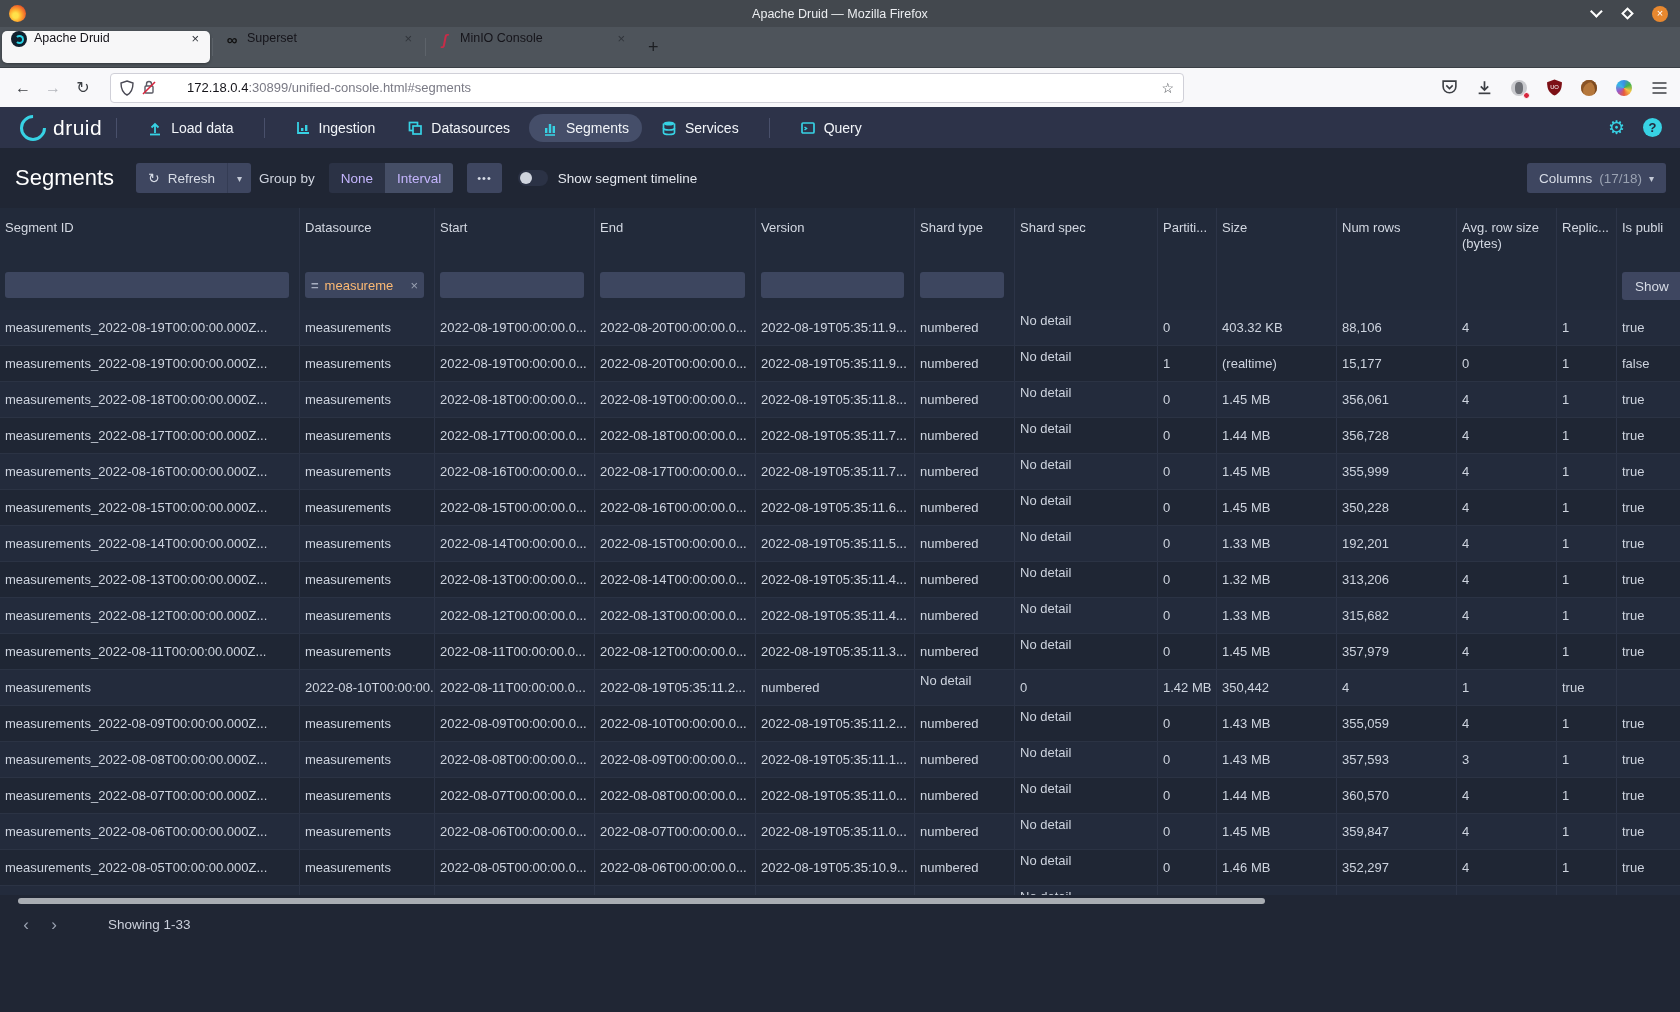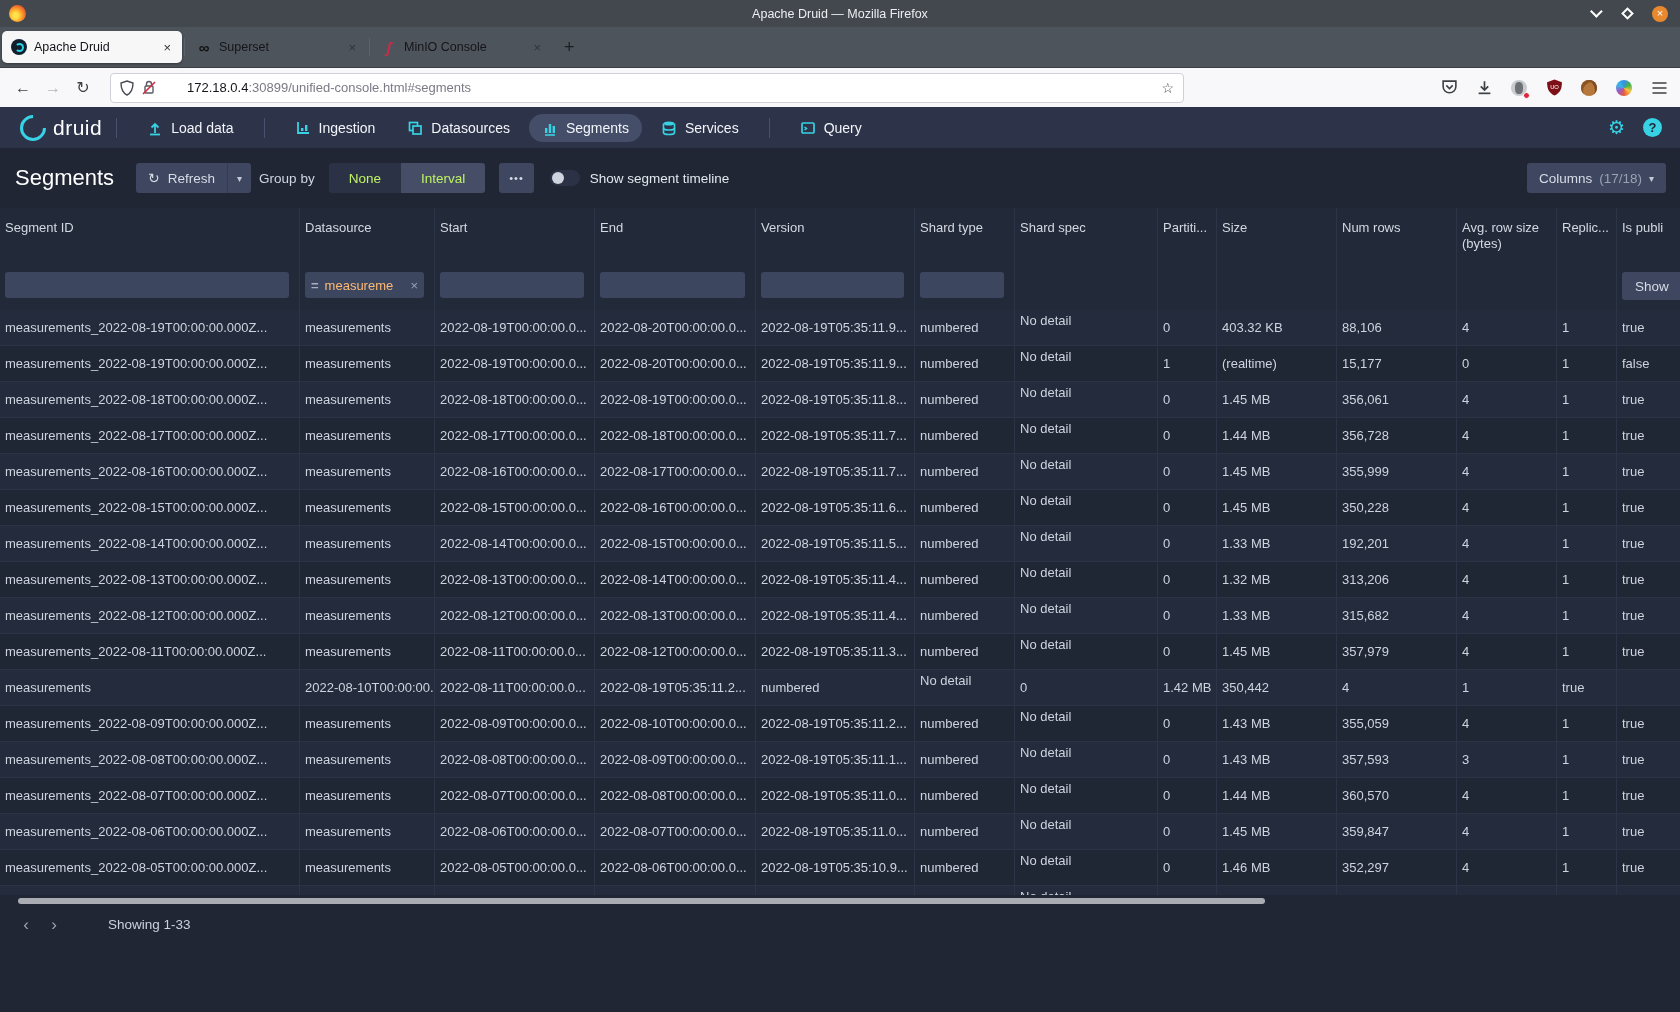--- a/index.html
+++ b/index.html
@@ -11,21 +11,21 @@
   .titlebar { height:27px; background:#43484e; display:flex; align-items:center; position:relative; flex:0 0 auto; }
   .ff-logo { width:17px; height:17px; border-radius:50%; margin-left:9px;
     background:radial-gradient(circle at 38% 62%, #ffe14a 0 18%, #ffab2e 40%, #f06c2c 65%, #c2351e 90%); }
   .win-title { position:absolute; left:0; right:0; text-align:center; color:#eceef1; font-size:12.5px; }
   .win-controls { margin-left:auto; display:flex; align-items:center; gap:20px; margin-right:12px; z-index:2; }
   .wc-min { width:9px; height:9px; border-left:2px solid #fff; border-bottom:2px solid #fff; transform:rotate(-45deg) translateY(-3px); }
   .wc-max { width:9px; height:9px; border:2px solid #fff; transform:rotate(45deg); }
   .wc-close { width:16px; height:16px; border-radius:50%; background:#e8882f; color:#fff; font-size:11px; line-height:15px; text-align:center; }
 
   .tabbar { height:40px; background:#4e545b; display:flex; align-items:center; padding-left:2px; flex:0 0 auto; }
-  .tab { width:180px; height:32px; display:flex; align-items:center; gap:7px; padding:0 9px; font-size:12.5px;
+  .tab { width:208px; height:32px; display:flex; align-items:flex-start; gap:7px; padding:0 9px; font-size:12.5px;
     color:#15141a; border-radius:5px; margin-right:2px; position:relative; }
   .tab.active { background:#f7f7f8; box-shadow:0 1px 3px rgba(0,0,0,.35); }
   .tab-label { flex:1; white-space:nowrap; overflow:hidden; }
   .tab-close { color:#30343a; font-size:13px; padding:0 2px; }
   .tab-sep { width:1px; height:18px; background:#5d636a; margin-right:2px; }
   .newtab { color:#1c1e22; font-size:18px; padding:0 10px; }
   .fav { width:16px; height:16px; border-radius:50%; flex:0 0 auto; display:flex; align-items:center; justify-content:center; }
   .fav-druid { background:#12202e; }
   .fav-druid i { display:block; width:9px; height:9px; border:2px solid #2ad5e8; border-left-color:transparent; border-radius:50%; }
   .fav-superset { color:#101010; font-weight:bold; font-size:15px; }
@@ -68,21 +68,21 @@
   .controls { height:60px; display:flex; align-items:center; background:#202634; flex:0 0 auto; position:relative; }
   .pgtitle { font-size:22px; color:#fff; margin-left:15px; margin-right:22px; }
   .btn { background:#3e4660; color:#d7dce6; font-size:13.5px; height:30px; display:flex; align-items:center;
     padding:0 12px; border-radius:3px; }
   .split { display:flex; }
   .split .main { border-radius:3px 0 0 3px; gap:8px; }
   .split .caretpart { border-radius:0 3px 3px 0; border-left:1px solid #343c54; padding:0 9px; }
   .glyph { font-size:14px; }
   .lbl { color:#d0d5e0; font-size:13.5px; margin:0 14px 0 8px; }
   .seg-group { display:flex; }
-  .seg-btn { height:30px; padding:0 20px; display:flex; align-items:center; font-size:13.5px; color:#bef264; background:#2b3245; }
+  .seg-btn { height:30px; padding:0 12px; display:flex; align-items:center; font-size:13.5px; color:#c4b5fd; background:#2b3245; }
   .seg-btn:first-child { border-radius:3px 0 0 3px; }
   .seg-btn:last-child { border-radius:0 3px 3px 0; }
   .seg-btn.sel { background:#454e66; }
   .morebtn { margin-left:14px; letter-spacing:1px; font-size:11px; padding:0 10px; }
   .toggle { width:30px; height:16px; border-radius:9px; background:#2b3245; margin-left:16px; position:relative; }
   .toggle .knob { position:absolute; left:2px; top:2px; width:12px; height:12px; border-radius:50%; background:#cfd4de; }
   .tog-lbl { color:#e3e7ee; font-size:13.5px; margin-left:10px; }
   .columnsbtn { position:absolute; right:14px; gap:7px; }
   .dim { color:#9aa2b2; }
   .caret { font-size:10px; color:#c3c9d6; }

